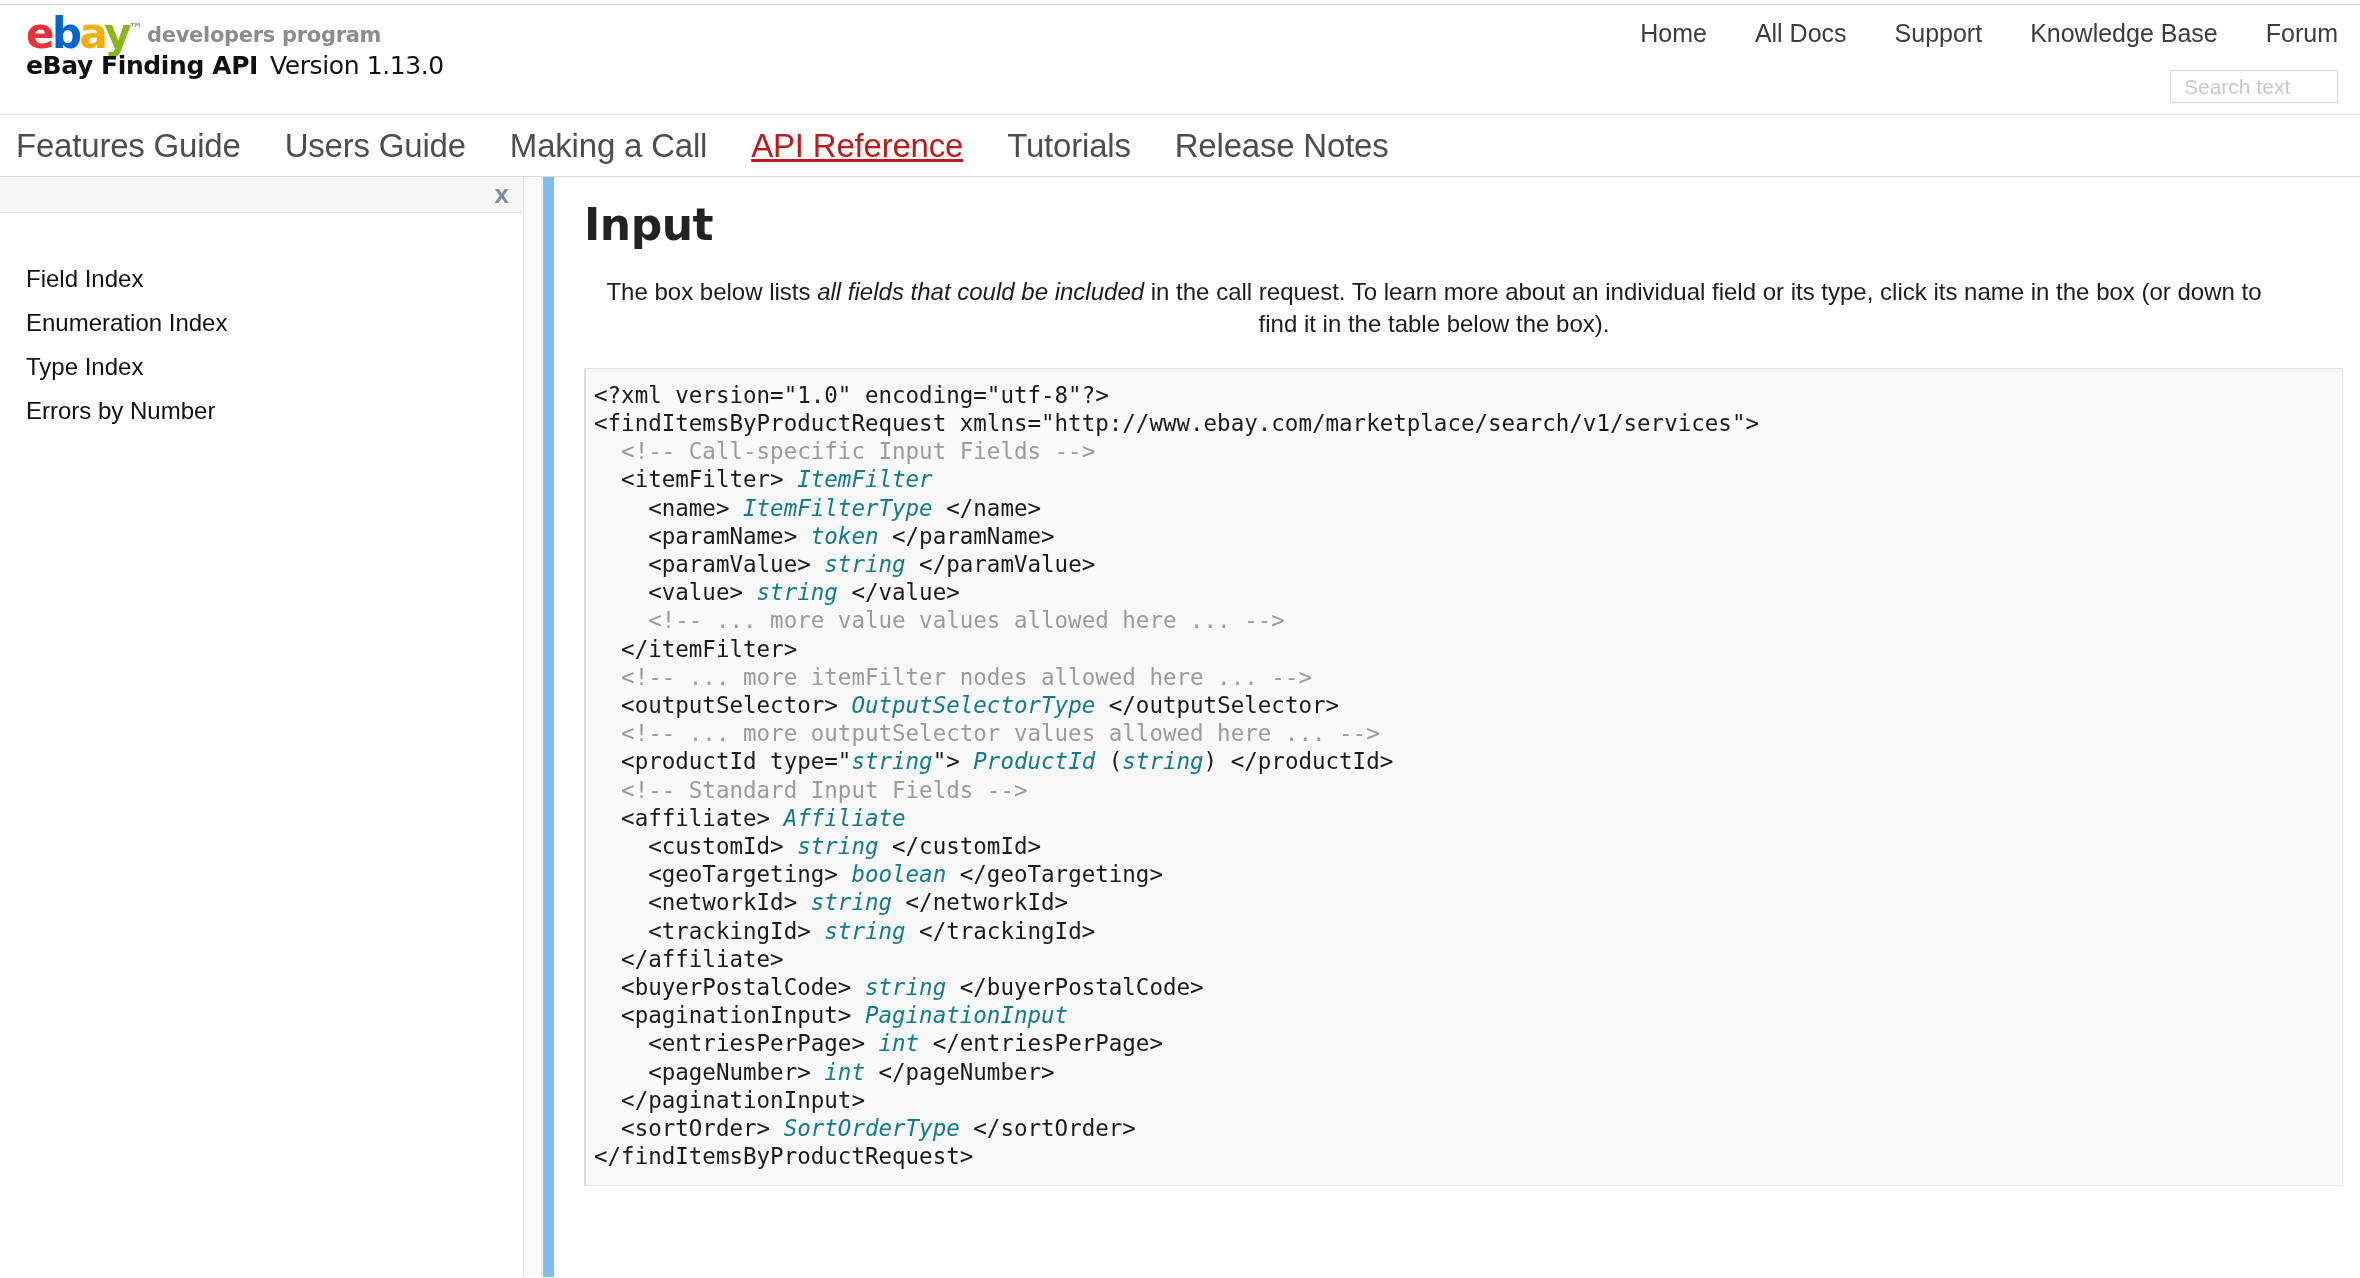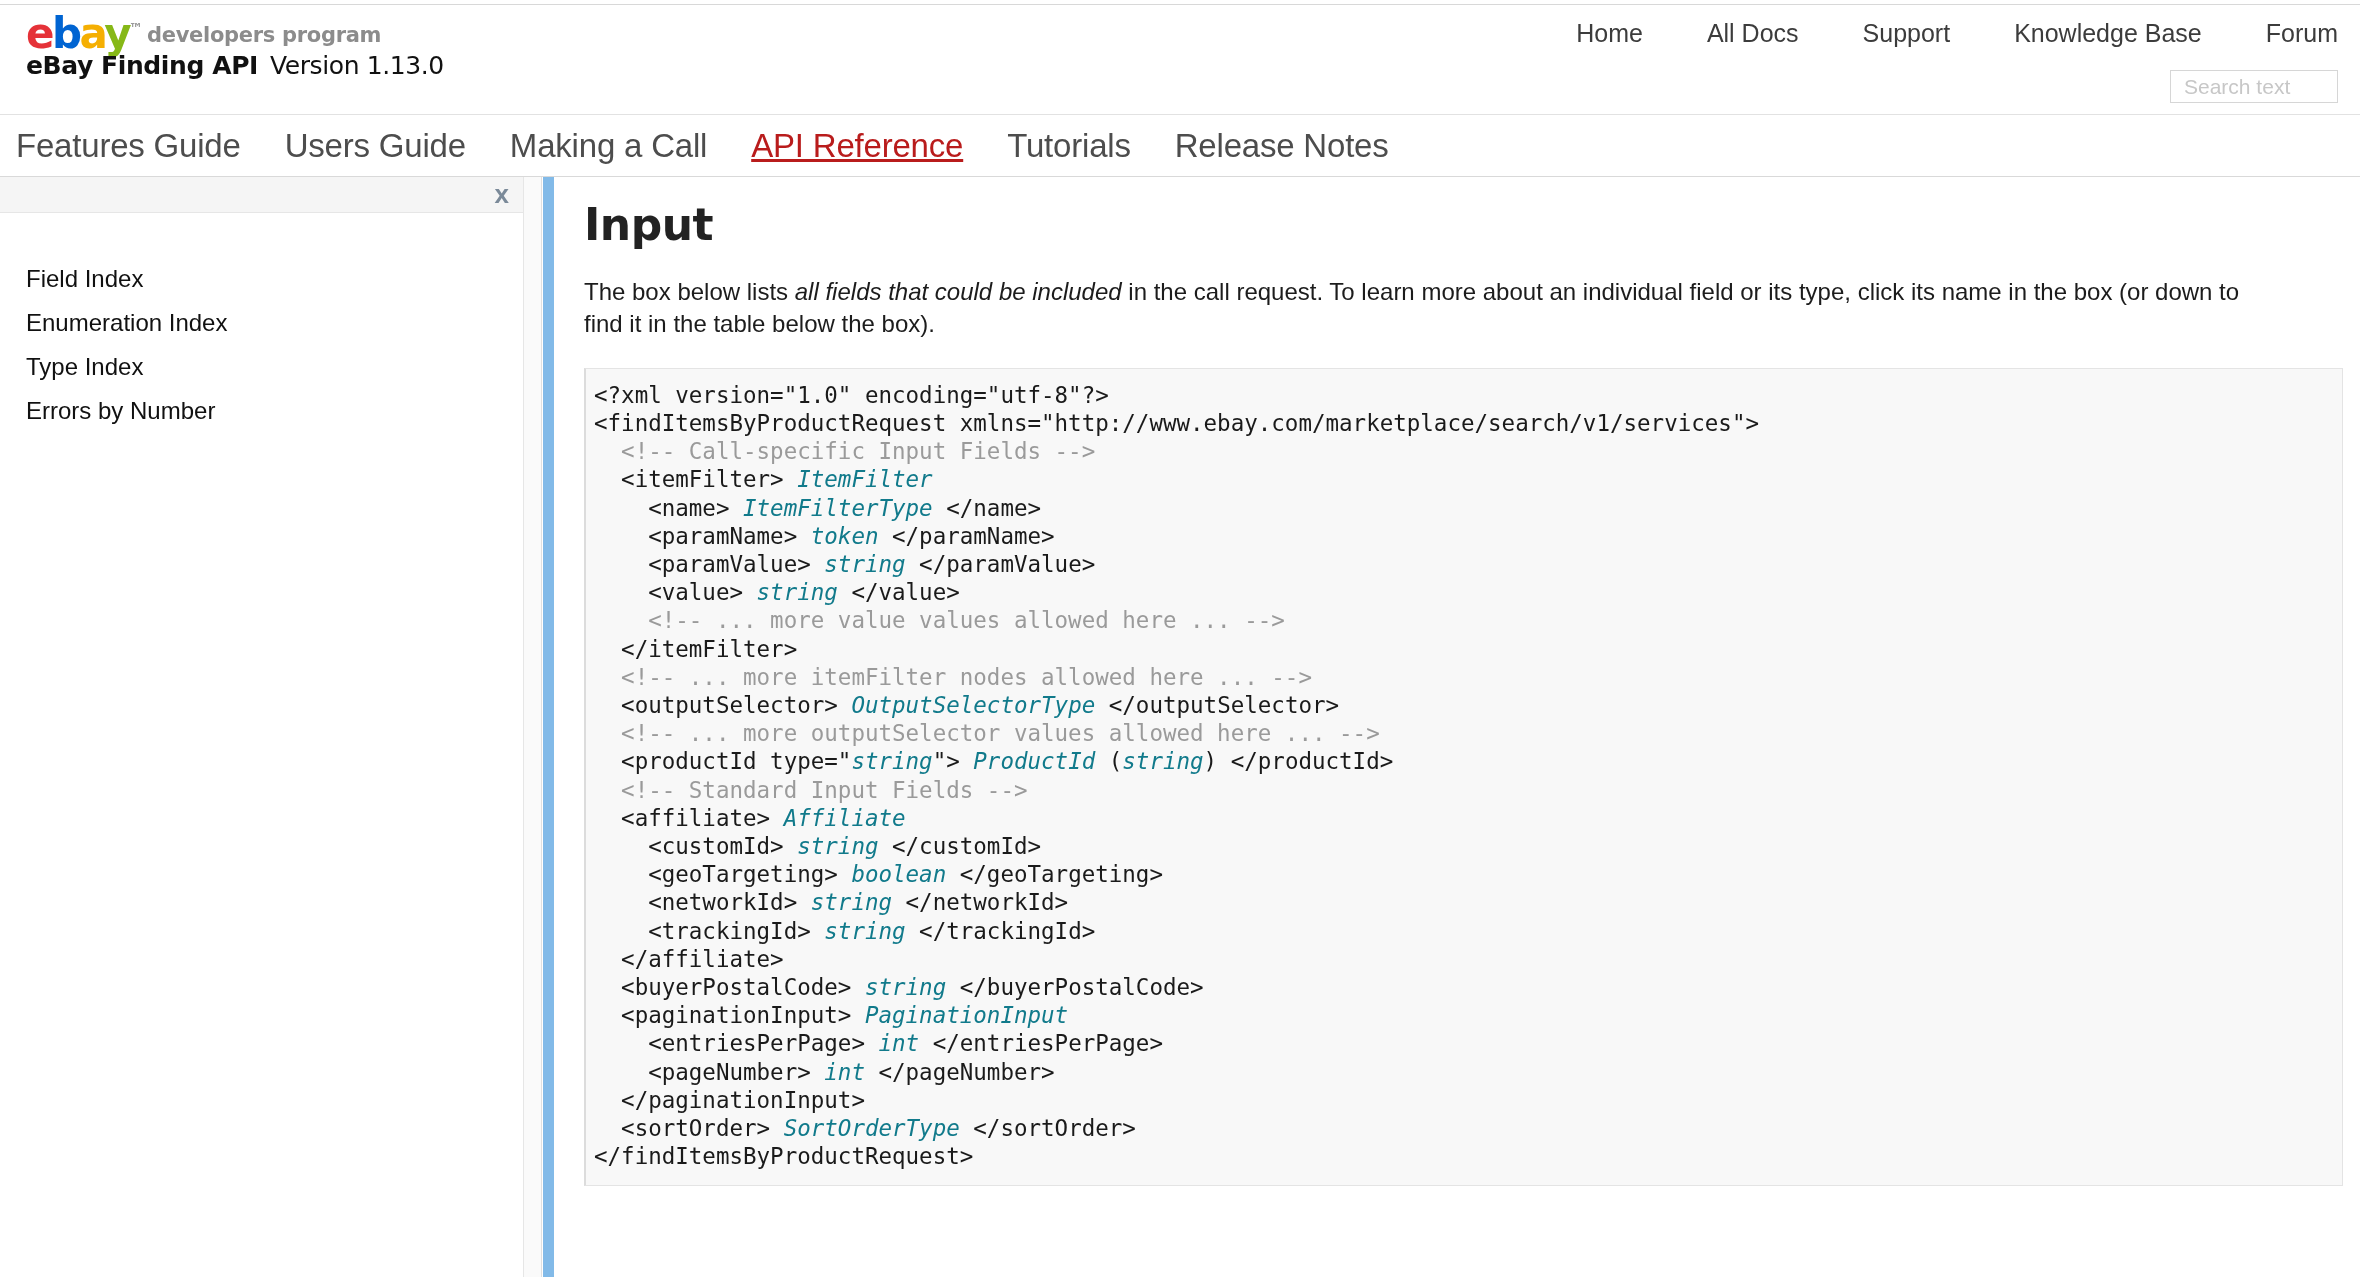--- a/index.html
+++ b/index.html
@@ -71,21 +71,21 @@
     font-weight: normal;
     margin-left: 12px;
   }
 
   
   #util-nav {
     position: absolute;
     right: 22px; top: 14px;
     display: flex;
     align-items: center;
-    gap: 64px;
+    gap: 48px;
     font-size: 25px;
     color: #3c3c3c;
     white-space: nowrap;
   }
   #util-nav .util-link { cursor: pointer; }
 
   #search-wrap {
     position: absolute;
     right: 22px; top: 65px;
   }
@@ -211,20 +211,21 @@
     margin: 0 0 26px 0;
     letter-spacing: -0.5px;
   }
 
   .body-para {
     font-size: 24px;
     color: #1c1c1c;
     line-height: 1.33;
     margin: 0 0 28px 0;
     max-width: 1700px;
+    text-align: center;
   }
   .body-para em { font-style: italic; }
   .doc-link {
     color: #0000ee;
     text-decoration: underline;
     cursor: pointer;
   }
 
   
   #code-block {

